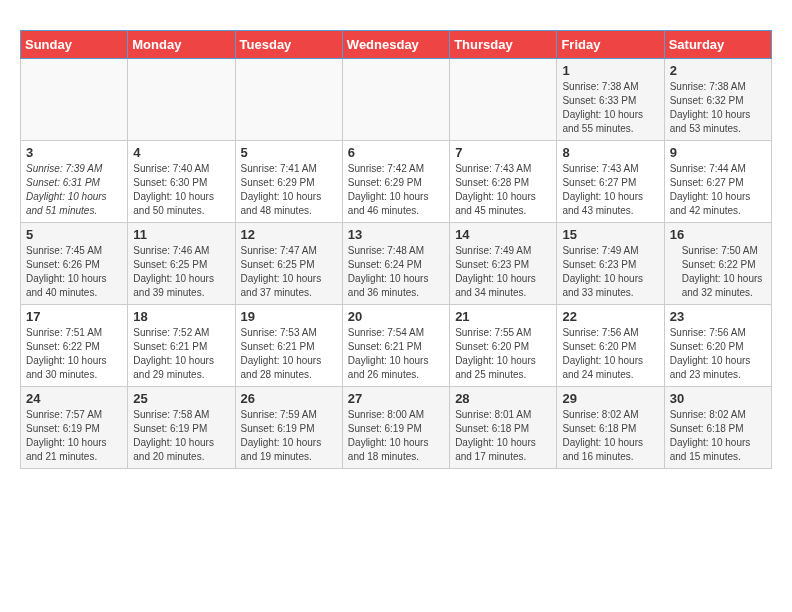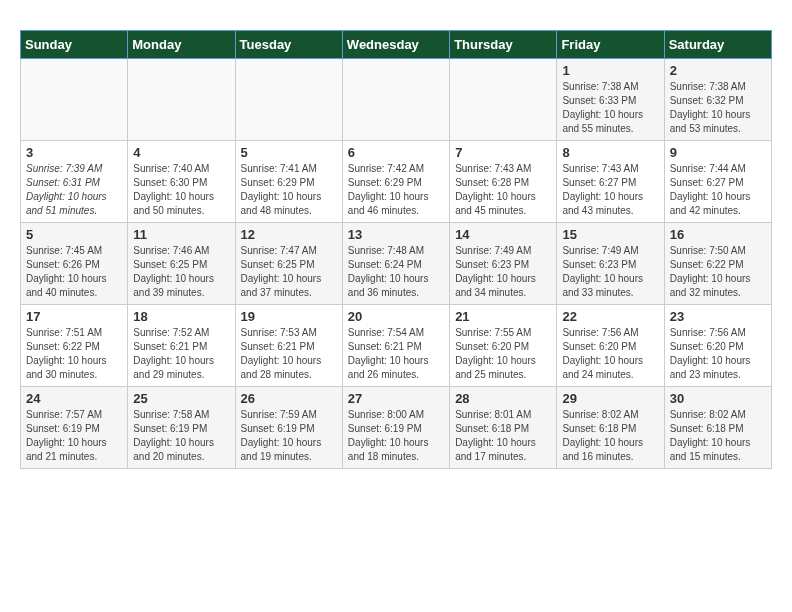--- a/index.html
+++ b/index.html
@@ -36,21 +36,21 @@
     .location-title {
       font-size: 16px;
       color: #555;
     }
     table {
       width: 100%;
       border-collapse: collapse;
       table-layout: fixed;
     }
     thead tr th {
-      background-color: #14532d;
+      background-color: #ef4444;
       color: #fff;
       font-size: 13px;
       font-weight: bold;
       padding: 6px 4px;
       text-align: left;
       border: 1px solid #5a9ad0;
     }
     tbody tr td {
       vertical-align: top;
       border: 1px solid #ccc;
@@ -213,21 +213,21 @@
         </td>
         <td>
           <span class="day-number">15</span>
           <div class="day-info" style="white-space: pre-line;">Sunrise: 7:49 AM
 Sunset: 6:23 PM
 Daylight: 10 hours
 and 33 minutes.</div>
         </td>
         <td>
           <span class="day-number">16</span>
-          <div class="day-info" style="white-space: pre-line;">Sunrise: 7:50 AM
+          <div class="day-info" style="white-space: pre-line; margin-left: 12px;">Sunrise: 7:50 AM
 Sunset: 6:22 PM
 Daylight: 10 hours
 and 32 minutes.</div>
         </td>
       </tr>
       <tr>
         <td>
           <span class="day-number">17</span>
           <div class="day-info" style="white-space: pre-line;">Sunrise: 7:51 AM
 Sunset: 6:22 PM

